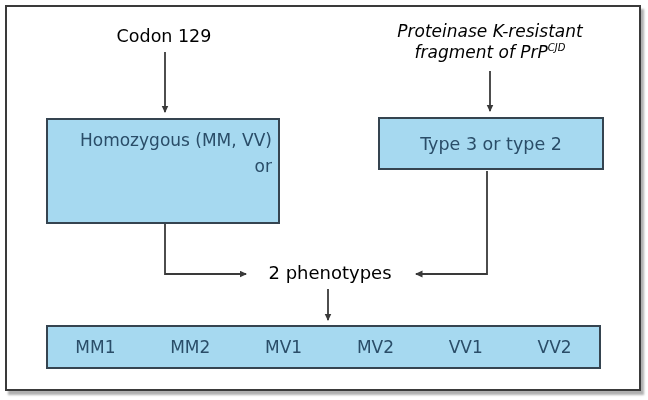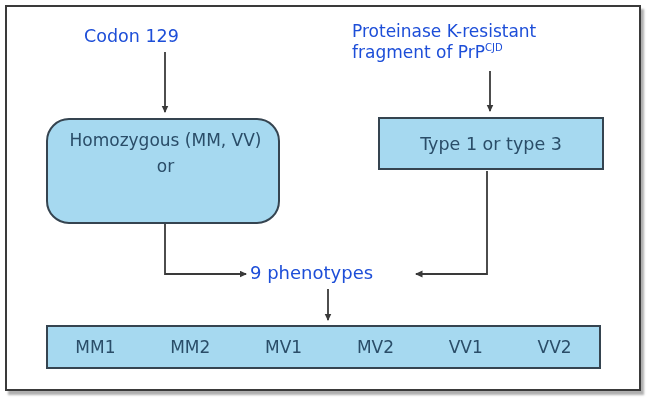--- a/index.html
+++ b/index.html
@@ -28,35 +28,36 @@
   .connectors {
     position: absolute;
     left: 0;
     top: 0;
     width: 648px;
     height: 400px;
     pointer-events: none;
   }
   .label {
     position: absolute;
-    color: #1d4ed8;
-    text-align: left;
+    color: #000000;
+    text-align: center;
     line-height: 1.22;
   }
   .codon-label {
     left: 84px;
     top: 26px;
     width: 160px;
     font-size: 17.5px;
   }
   .protein-label {
     left: 352px;
     top: 21px;
     width: 276px;
     font-size: 17px;
+    font-style: italic;
   }
   .protein-label sup {
     font-size: 10px;
     vertical-align: super;
     line-height: 0;
   }
   .mid-label {
     left: 250px;
     top: 262px;
     width: 160px;
@@ -70,22 +71,21 @@
     box-sizing: border-box;
   }
   .left-box {
     left: 46px;
     top: 118px;
     width: 234px;
     height: 106px;
     padding: 7px 6px 0 11px;
     font-size: 17px;
     line-height: 1.55;
-    text-align: center;
-    border-radius: 23px;
+    text-align: right;
   }
   .right-box {
     left: 378px;
     top: 117px;
     width: 226px;
     height: 53px;
     display: flex;
     align-items: center;
     justify-content: center;
     font-size: 17.5px;
@@ -133,23 +133,23 @@
   <div class="label protein-label">
     <span>Proteinase K-resistant</span><br>
     <span>fragment of PrP</span><sup>CJD</sup>
   </div>
 
   <div class="box left-box">
     <span>Homozygous (MM, VV)</span><br>
     <span>or</span><br>
   </div>
 
-  <div class="box right-box">Type 1 or type 3</div>
+  <div class="box right-box">Type 3 or type 2</div>
 
-  <div class="label mid-label">9 phenotypes</div>
+  <div class="label mid-label">2 phenotypes</div>
 
   <div class="box bottom-box">
     <span class="phenotype">MM1</span>
     <span class="phenotype">MM2</span>
     <span class="phenotype">MV1</span>
     <span class="phenotype">MV2</span>
     <span class="phenotype">VV1</span>
     <span class="phenotype">VV2</span>
   </div>
 </div>

